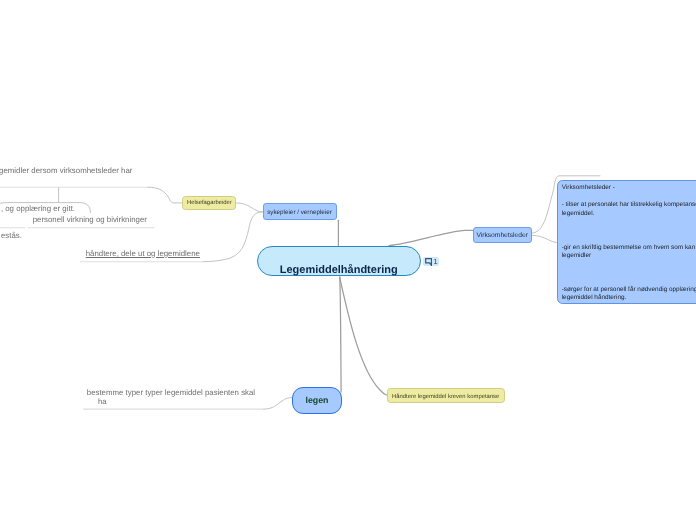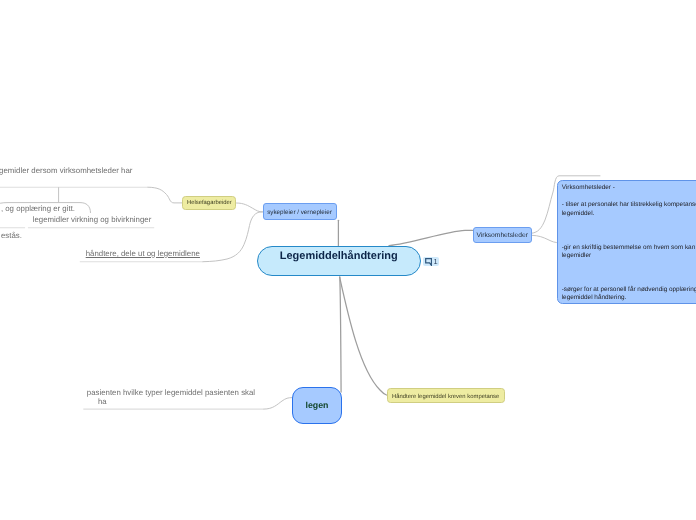--- a/index.html
+++ b/index.html
@@ -8,31 +8,31 @@
        font-family:"Liberation Sans",sans-serif;
        -webkit-font-smoothing:antialiased;text-rendering:geometricPrecision;}
   #canvas{position:relative;width:696px;height:520px;overflow:hidden;}
   svg.links{position:absolute;left:0;top:0;width:696px;height:520px;}
   .node{position:absolute;box-sizing:border-box;display:flex;align-items:center;
         justify-content:center;white-space:nowrap;line-height:1;}
 
   
   #central{left:256.8px;top:245.8px;width:163.8px;height:30.4px;border-radius:16px;
            background:#c6eafc;border:1.6px solid #2589c8;
-           font-size:11px;font-weight:bold;color:#0c2548;align-items:flex-start;padding-top:4px;}
+           font-size:11px;font-weight:bold;color:#0c2548;align-items:flex-start;padding-top:18px;}
 
   .bluebox{background:#a6caff;border:1.2px solid #6b9ef0;border-radius:3px;
            font-size:6.3px;color:#232e3b;align-items:flex-start;padding-top:5px;}
   .yellowbox{background:#eeeca2;border:1px solid #d0ce82;border-radius:3.5px;
            font-size:5.9px;color:#3d3d22;align-items:flex-start;padding-top:4.2px;}
 
   #n-helse{left:182.2px;top:196.1px;width:54.3px;height:13.7px;padding-top:4px;}
   #n-syke{left:262.5px;top:203.2px;width:74px;height:17.1px;padding-top:6px;}
   #n-virk{left:472.5px;top:226.8px;width:59.3px;height:16.2px;font-size:6.7px;}
-  #n-legen{left:292px;top:387px;width:50px;height:37px;border-radius:11px;
+  #n-legen{left:292px;top:387px;width:50px;height:27px;border-radius:11px;
            background:#a6caff;border:1.6px solid #2a72ec;
            font-size:8.8px;font-weight:bold;color:#14482f;}
   #n-komp{left:386.5px;top:387.7px;width:118.3px;height:15.8px;padding-top:6.5px;}
 
   
   #badge{position:absolute;left:422.9px;top:256.7px;width:16px;height:9.4px;
          background:#cfe9fb;border-radius:2px;}
   #badge .cnum{position:absolute;left:10.6px;top:1.6px;font-size:7.4px;
                color:#2a3f5a;line-height:8px;font-family:"Liberation Sans",sans-serif;}
   #badge svg{position:absolute;left:2.3px;top:1.2px;}
@@ -93,24 +93,24 @@
       <path d="M3.5,3.5 H32.5 V24 L32.5,37 L23,24 H3.5 Z" fill="none" stroke="#32597f" stroke-width="6.2" stroke-linejoin="miter"></path>
     </svg>
     <span class="cnum">1</span>
   </div>
 
   <div class="leaf">
     <span class="ln" style="left:-5.3px;top:165.8px;">egemidler dersom virksomhetsleder har</span>
     <span class="ln" style="left:0.9px;top:175.6px;margin-top:28px;">, og opplæring er gitt.</span>
   </div>
   <div class="leaf" style="left:1px;top:231px;">estås.</div>
-  <div class="leaf" style="left:32.7px;top:215.4px;">legemidler virkning og bivirkninger</div>
+  <div class="leaf" style="left:32.7px;top:215.4px;">personell virkning og bivirkninger</div>
   <div class="leaf" style="left:85.7px;top:248.7px;text-decoration:underline;">håndtere, dele ut og legemidlene</div>
   <div class="leaf">
-    <span class="ln" style="left:86.8px;top:387.5px;">pasienten hvilke typer legemiddel pasienten skal</span>
+    <span class="ln" style="left:86.8px;top:387.5px;">bestemme typer typer legemiddel pasienten skal</span>
     <span class="ln" style="left:98px;top:397.2px;">ha</span>
   </div>
 
   <div id="panel">
     <div class="pl" style="top:4.4px">Virksomhetsleder -</div>
     <div class="pl" style="top:21.1px">- tilser at personalet har tilstrekkelig kompetanse</div>
     <div class="pl" style="top:29.9px">legemiddel.</div>
     <div class="pl" style="top:63.5px">-gir en skriftlig bestemmelse om hvem som kan</div>
     <div class="pl" style="top:71.9px">legemidler</div>
     <div class="pl" style="top:106px">-sørger for at personell får nødvendig opplæring</div>

